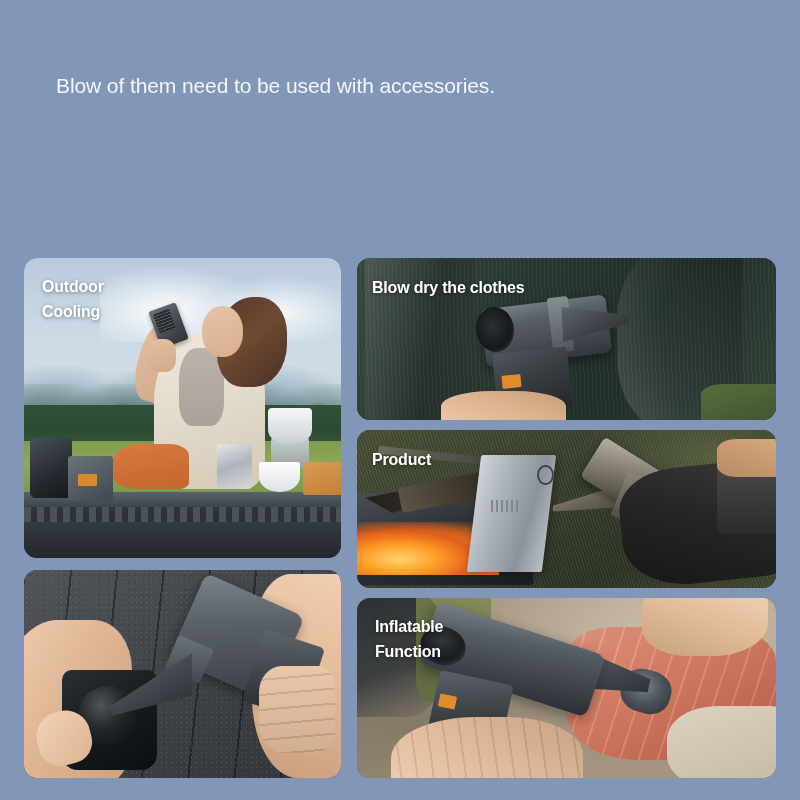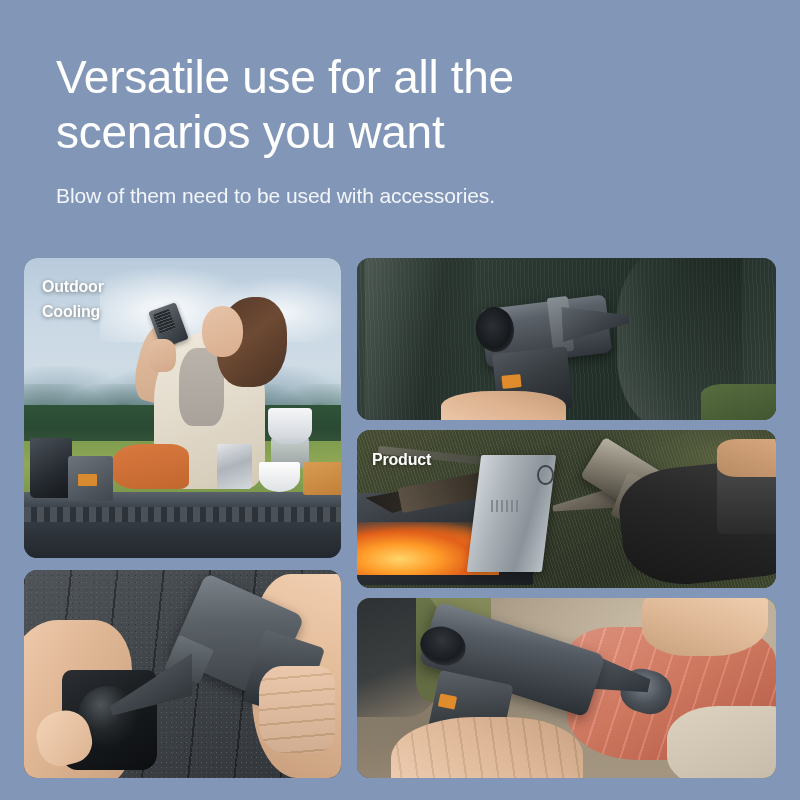--- a/index.html
+++ b/index.html
@@ -525,22 +525,20 @@
     background:
       repeating-linear-gradient(82deg, rgba(255,255,255,0.07) 0px, rgba(255,255,255,0.07) 14px, rgba(0,0,0,0.07) 14px, rgba(0,0,0,0.07) 16px),
       linear-gradient(30deg,#f0cfb2 0%,#ddb492 55%,#c39b79 100%);
     border-radius:44% 40% 10% 10%;
   }
 </style>
 </head>
 <body>
 
 <div class="header">
-  <div class="headline">Versatile use for all the
-scenarios you want</div>
   <div class="subtitle">Blow of them need to be used with accessories.</div>
 </div>
 
 <div class="grid">
 
   <div class="col col-left">
 
     <div class="card" id="card-outdoor">
       <div class="scene">
         <div class="layer oc-sky"></div>
@@ -603,20 +601,21 @@
         <div class="layer bd-fold2"></div>
         <div class="layer bd-grass"></div>
         <div class="layer bd-barrel"></div>
         <div class="layer bd-mouth"></div>
         <div class="layer bd-collar"></div>
         <div class="layer bd-cone"></div>
         <div class="layer bd-grip"></div>
         <div class="layer bd-orange"></div>
         <div class="layer bd-hand"></div>
       </div>
+      <div class="card-label lbl-b">Blow dry the clothes</div>
     </div>
 
     <div class="card" id="card-bonfire">
       <div class="scene">
         <div class="layer bf-grass"></div>
         <div class="layer bf-grass-light"></div>
         <div class="layer bf-pit"></div>
         <div class="layer bf-fire"></div>
         <div class="layer bf-logs"></div>
         <div class="layer bf-log2"></div>
@@ -644,16 +643,18 @@
         <div class="layer if-pillow-pale"></div>
         <div class="layer if-hand-top"></div>
         <div class="layer if-valve"></div>
         <div class="layer if-nozzle"></div>
         <div class="layer if-barrel"></div>
         <div class="layer if-mouth"></div>
         <div class="layer if-grip"></div>
         <div class="layer if-orange"></div>
         <div class="layer if-hand-bottom"></div>
       </div>
+      <div class="card-label lbl-a">Inflatable
+Function</div>
     </div>
 
   </div>
 </div>
 
 </body></html>

